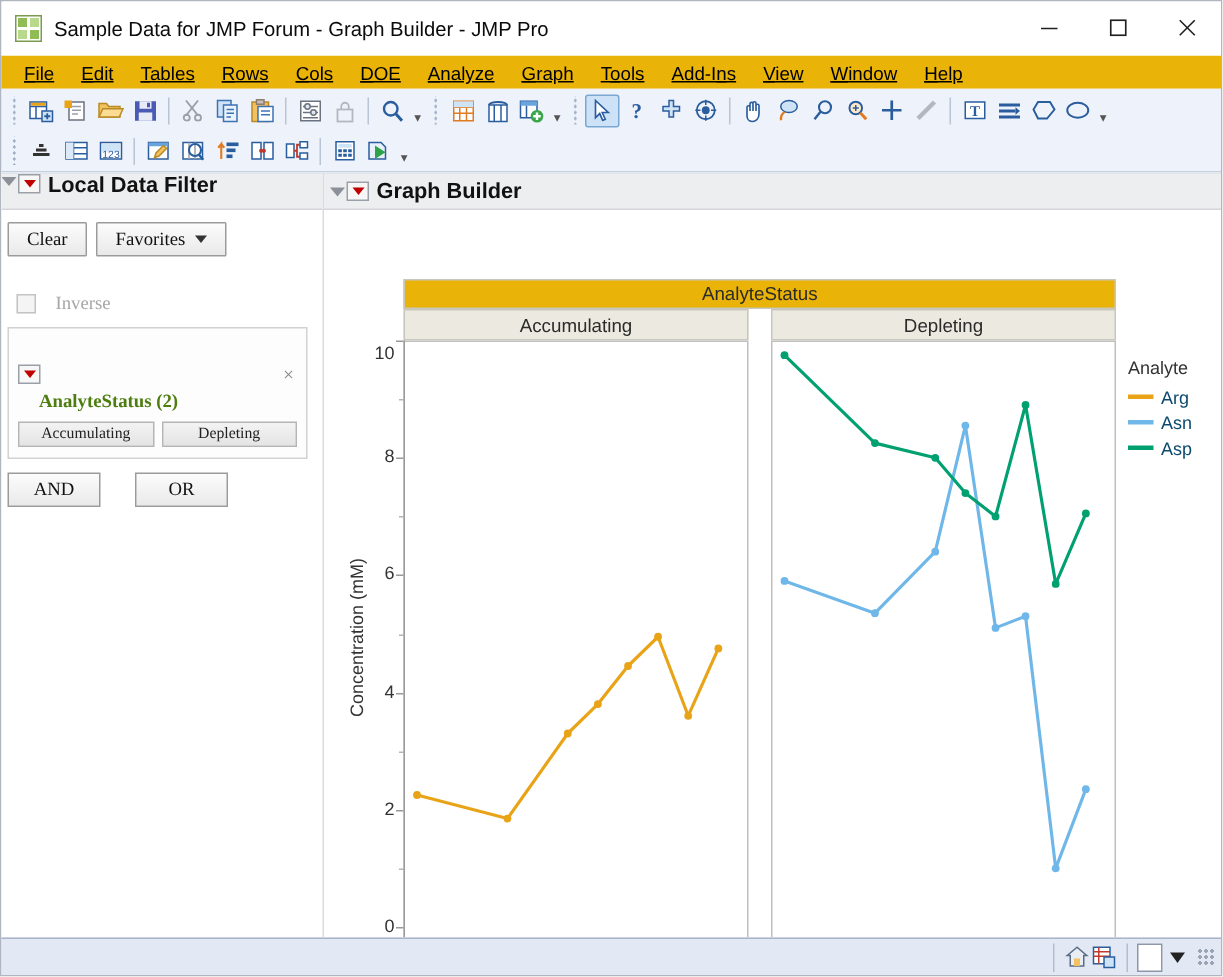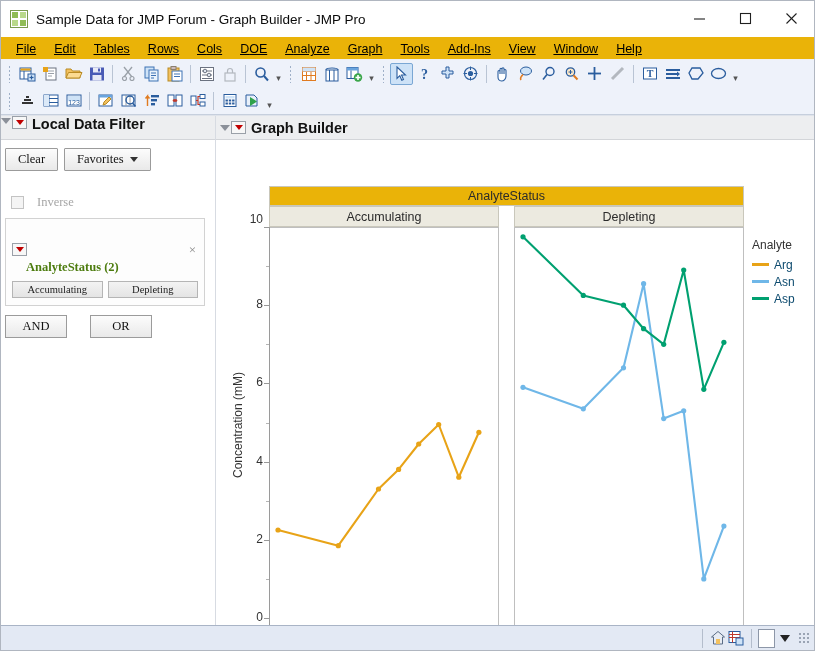--- a/index.html
+++ b/index.html
@@ -694,21 +694,21 @@
             <div class="ytick-lbl" style="left: 23px; top: 470px; width: 24px;">0</div>
             <div style="position: absolute; background: rgb(153, 153, 153); width: 5px; height: 1px; left: 48px; top: 478px;"></div>
             <div class="ytick-lbl" style="left: 23px; top: 391.8px; width: 24px;">2</div>
             <div style="position: absolute; background: rgb(153, 153, 153); width: 5px; height: 1px; left: 48px; top: 399.8px;"></div>
             <div class="ytick-lbl" style="left: 23px; top: 313.6px; width: 24px;">4</div>
             <div style="position: absolute; background: rgb(153, 153, 153); width: 5px; height: 1px; left: 48px; top: 321.6px;"></div>
             <div class="ytick-lbl" style="left: 23px; top: 235.4px; width: 24px;">6</div>
             <div style="position: absolute; background: rgb(153, 153, 153); width: 5px; height: 1px; left: 48px; top: 243.4px;"></div>
             <div class="ytick-lbl" style="left: 23px; top: 157.2px; width: 24px;">8</div>
             <div style="position: absolute; background: rgb(153, 153, 153); width: 5px; height: 1px; left: 48px; top: 165.2px;"></div>
-            <div class="ytick-lbl" style="left: 23px; top: 72px; width: 24px;">10</div>
+            <div class="ytick-lbl" style="left: 23px; top: 88px; width: 24px;">10</div>
             <div style="position: absolute; background: rgb(153, 153, 153); width: 5px; height: 1px; left: 48px; top: 87px;"></div>
             <div style="position: absolute; background: rgb(181, 181, 181); width: 3px; height: 1px; left: 50px; top: 438.9px;"></div>
             <div style="position: absolute; background: rgb(181, 181, 181); width: 3px; height: 1px; left: 50px; top: 360.7px;"></div>
             <div style="position: absolute; background: rgb(181, 181, 181); width: 3px; height: 1px; left: 50px; top: 282.5px;"></div>
             <div style="position: absolute; background: rgb(181, 181, 181); width: 3px; height: 1px; left: 50px; top: 204.3px;"></div>
             <div style="position: absolute; background: rgb(181, 181, 181); width: 3px; height: 1px; left: 50px; top: 126.1px;"></div>
             <div style="position: absolute; background: rgb(154, 154, 154); width: 1px; left: 53px; top: 87px; height: 403px;"></div>
             <div class="yaxis-title" style="left: 15px; top: 337.5px;">Concentration (mM)</div>
           </div>
         <div class="legend" id="legend" style="left: 536px; top: 68px;">

